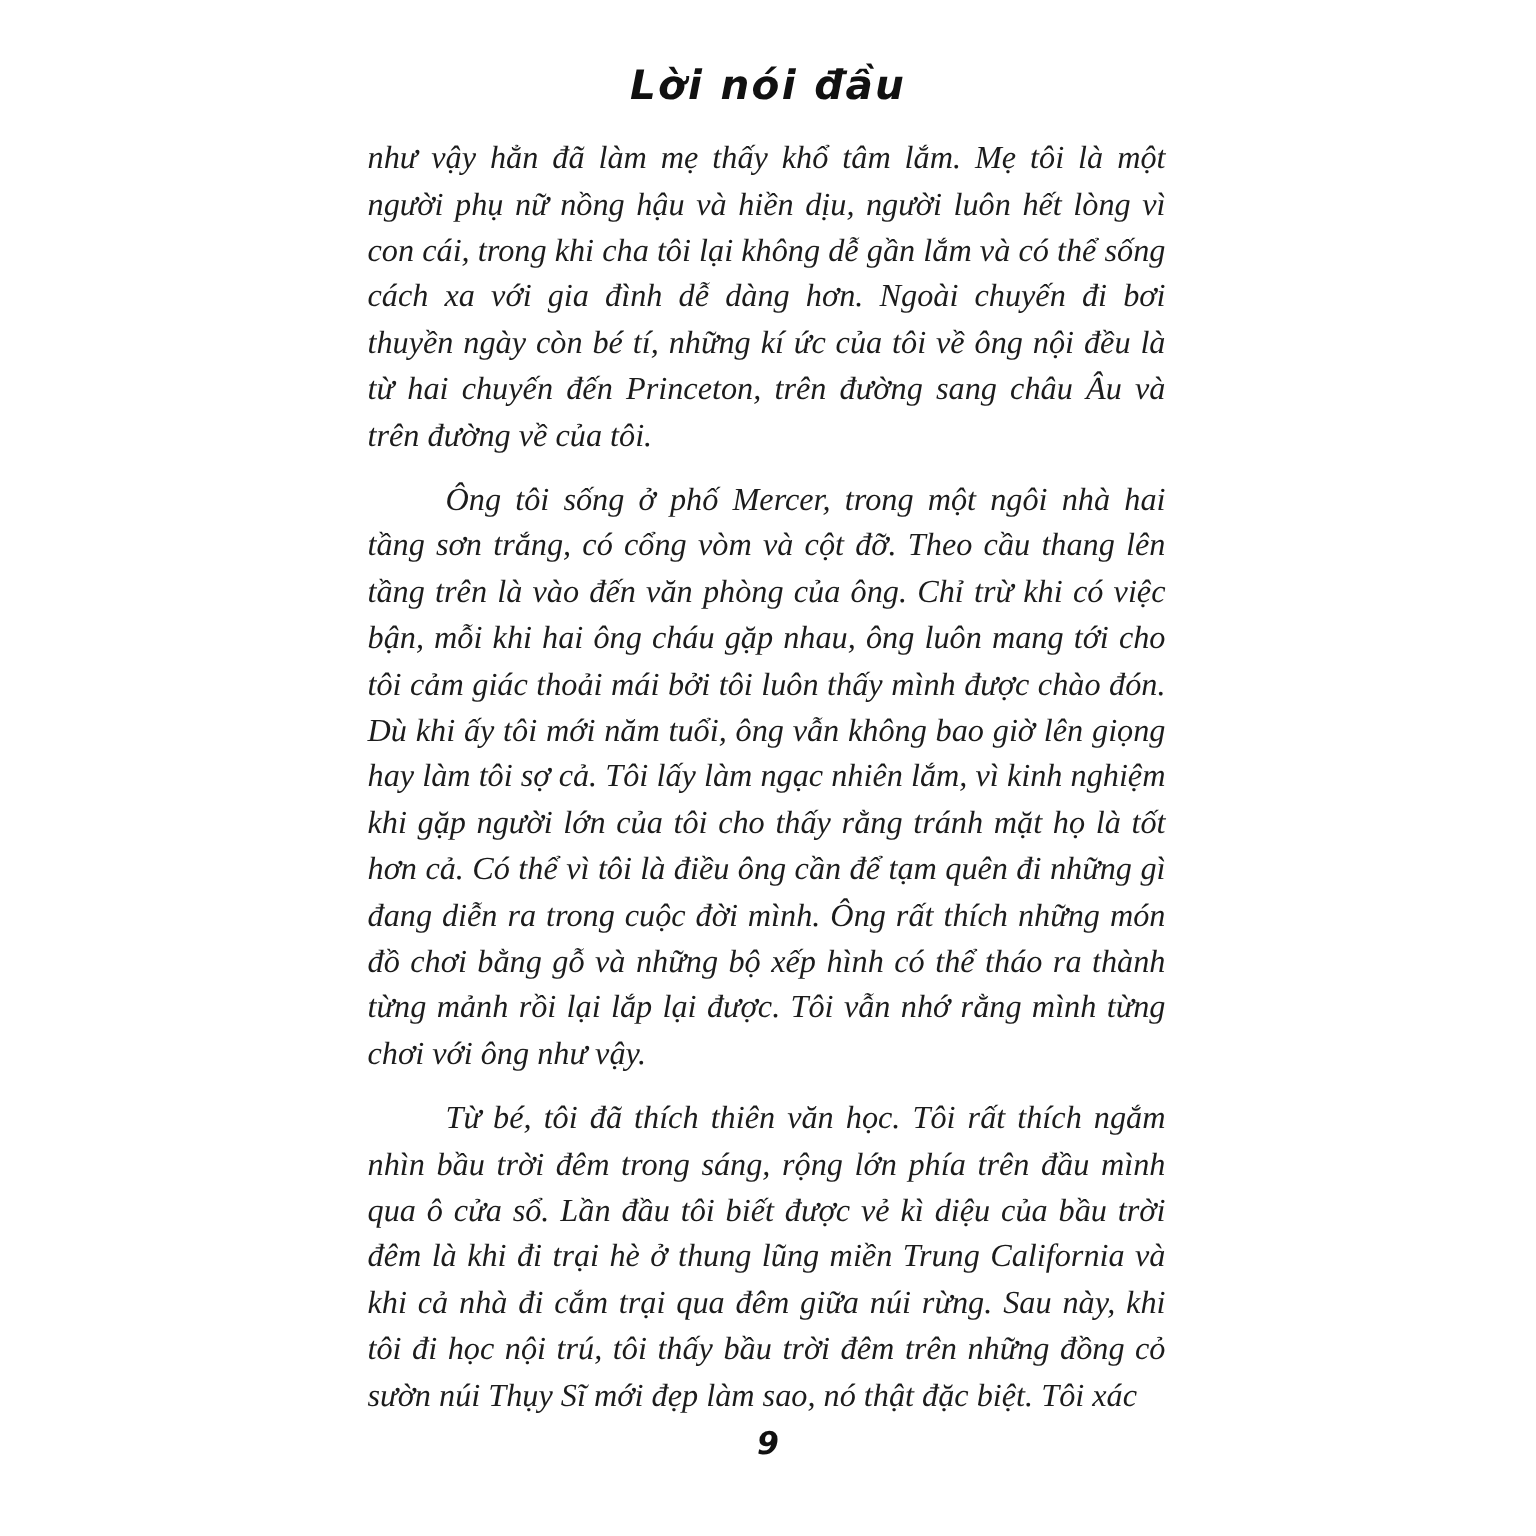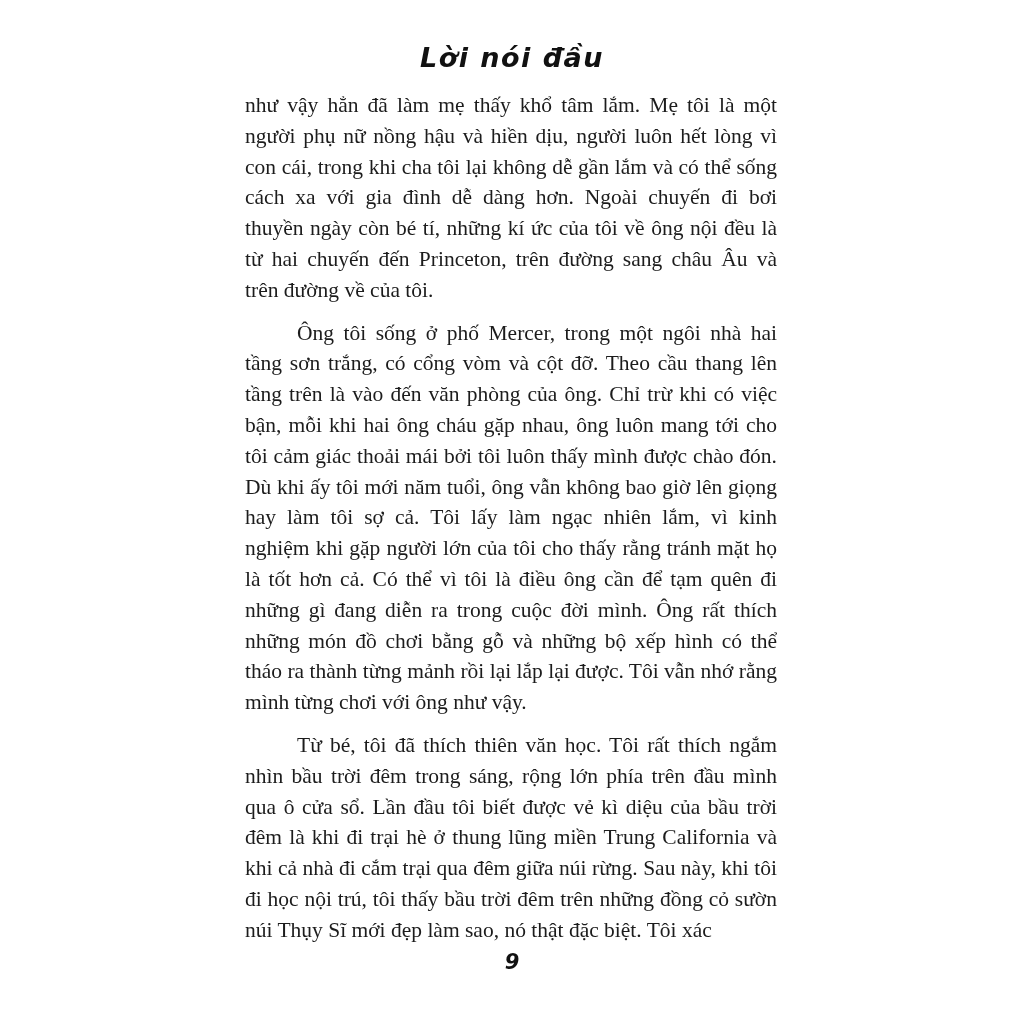--- a/index.html
+++ b/index.html
@@ -35,20 +35,21 @@
   }
   .body-text {
     position: absolute;
     left: 245px;
     top: 90px;
     width: 532px;
     font-size: 21.5px;
     line-height: 30.8px;
     text-align: justify;
     color: #1c1c1c;
+    font-style: italic;
   }
   .paragraph {
     margin: 0 0 12px 0;
   }
   .paragraph.indented {
     text-indent: 52px;
   }
   .page-number {
     position: absolute;
     top: 950px;

